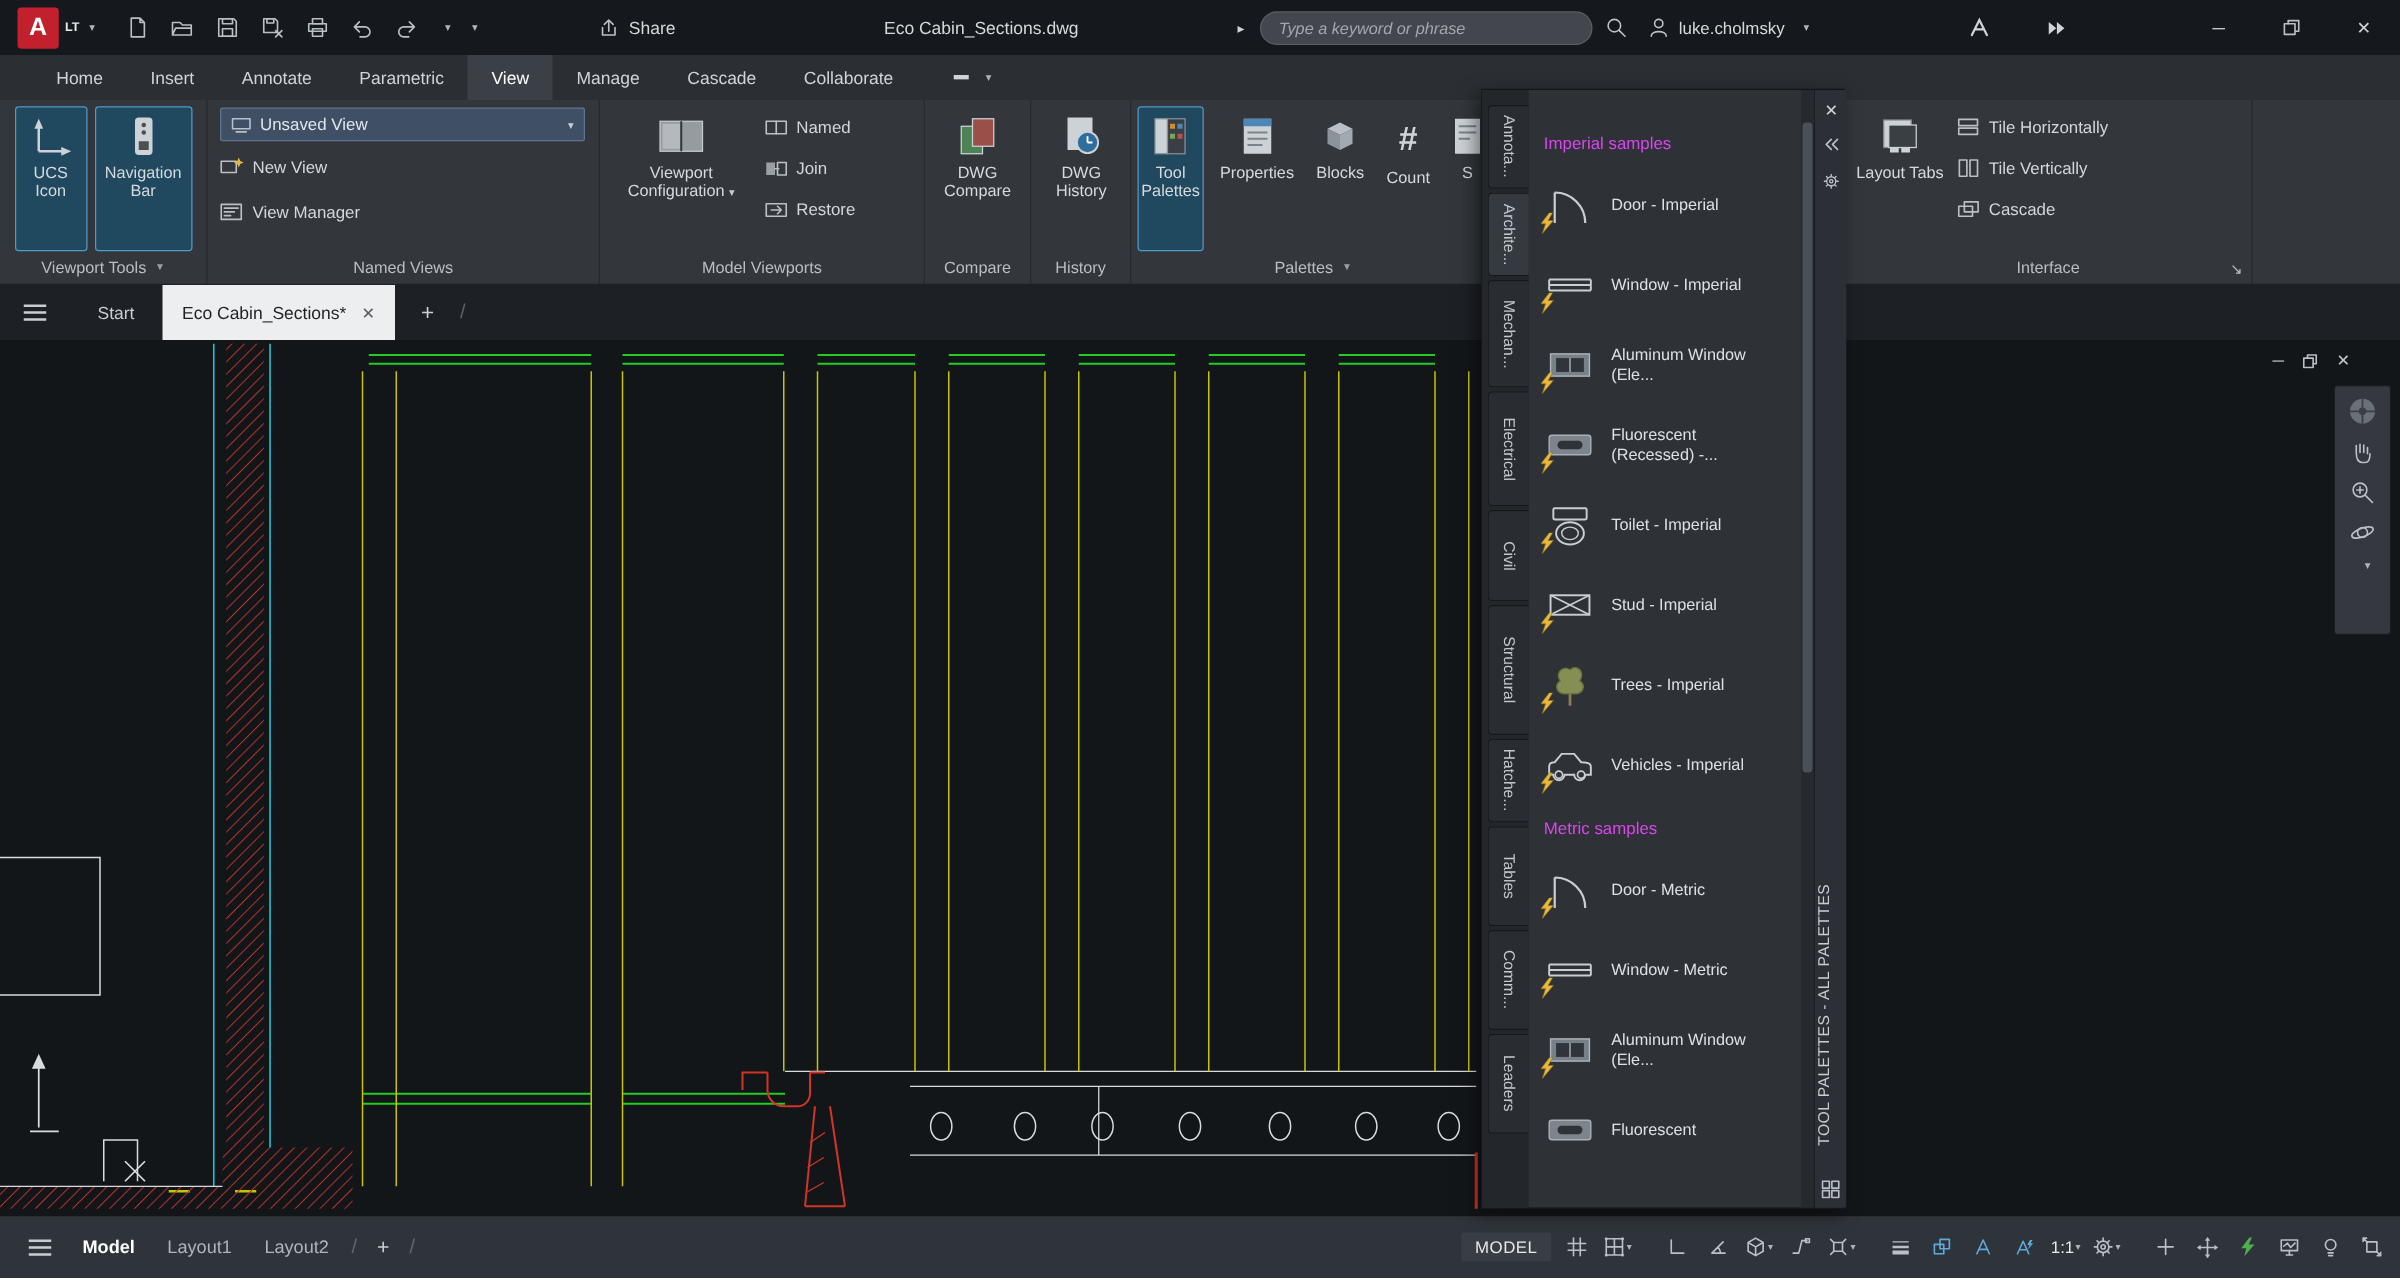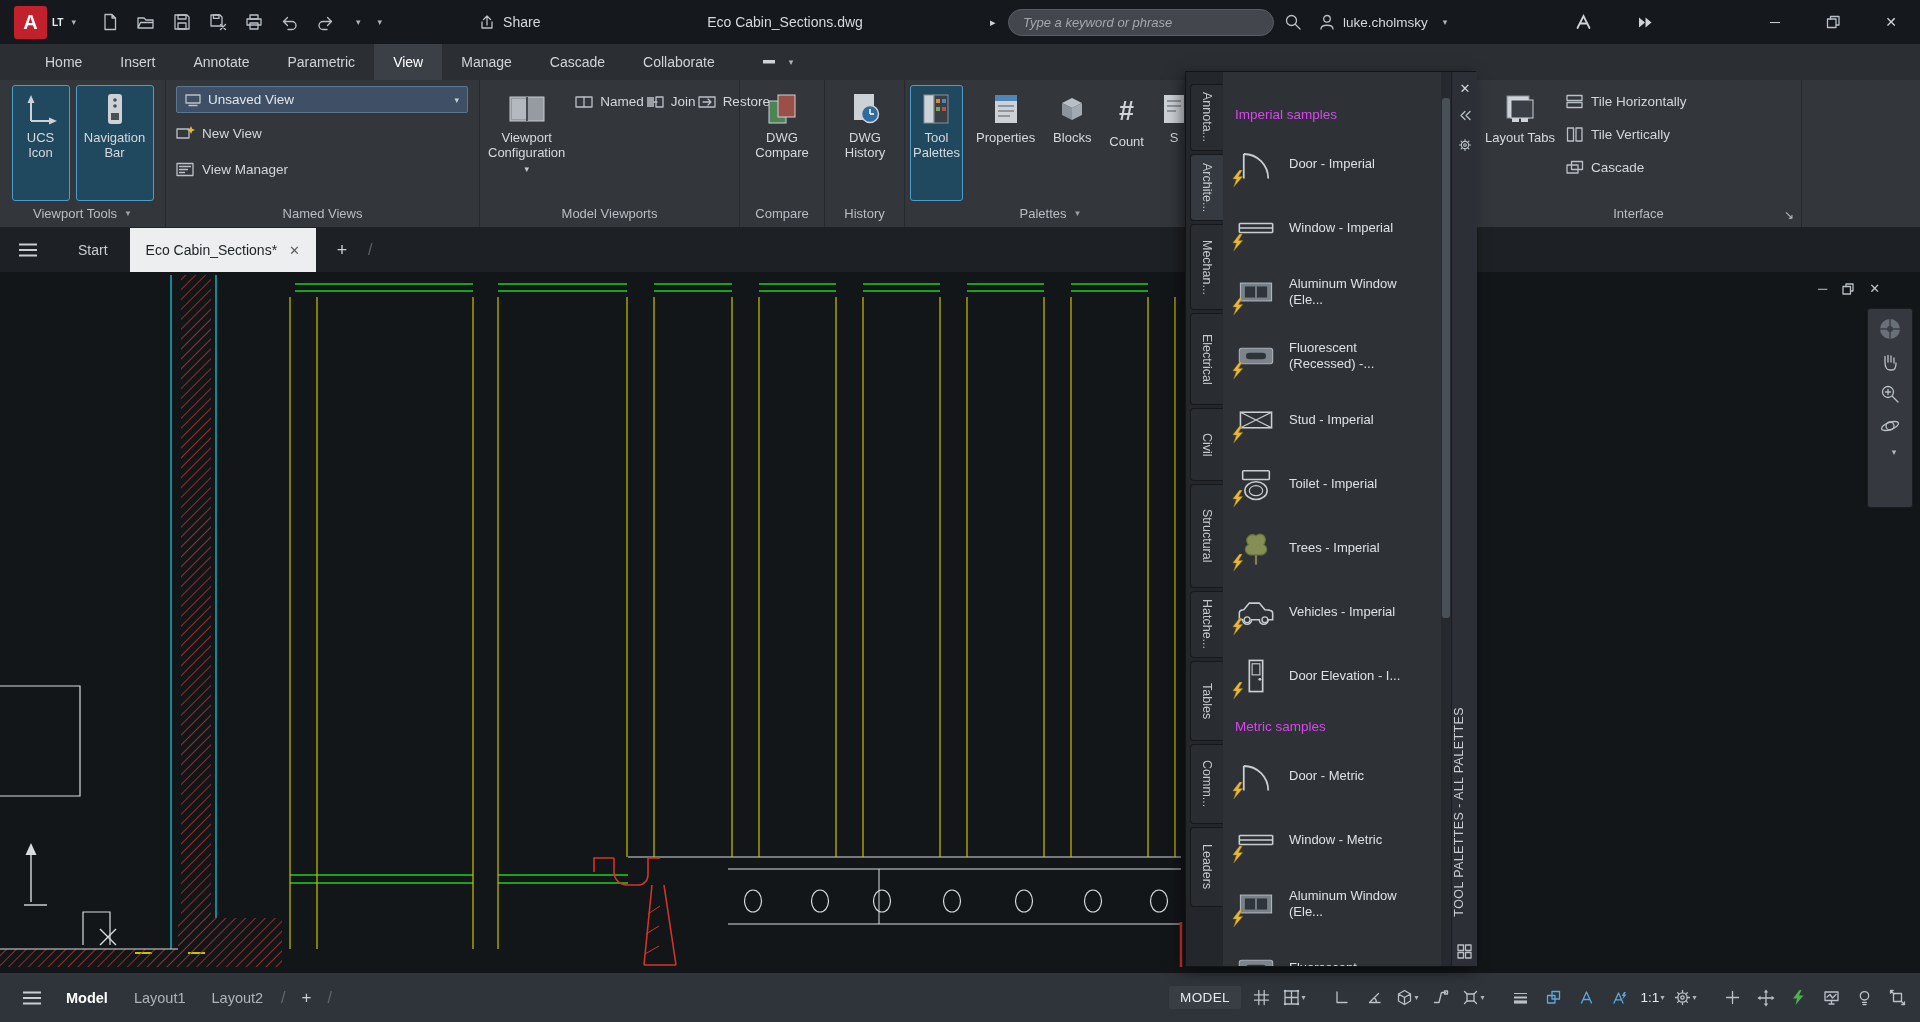--- a/index.html
+++ b/index.html
@@ -314,21 +314,21 @@
     <div class="rpanel" style="width:260px">
       <div class="rcont">
         <div class="rbig" style="width:118px">
           <svg width="40" height="36" viewBox="0 0 40 36">
               <rect x="3" y="6" width="34" height="24" fill="#959ba1" stroke="#c6cbd0"></rect>
               <rect x="5" y="8" width="14" height="20" fill="#b3b9bf"></rect>
               <path d="M20 6 V30" stroke="#33373c" stroke-width="1.6"></path>
             </svg>
           <span><span>Viewport Configuration</span> <span class="bigcaret">▾</span></span>
         </div>
-        <div style="display:flex;flex-direction:row;gap:2px">
+        <div style="display:flex;flex-direction:column;gap:2px">
           <div class="rrow">
             <svg width="18" height="17" viewBox="0 0 18 17">
                 <rect class="ist" x="1" y="4" width="16" height="10"></rect>
                 <path class="ist" d="M9 4 V14"></path>
               </svg>
             <span>Named</span>
           </div>
           <div class="rrow">
             <svg width="18" height="17" viewBox="0 0 18 17">
                 <rect x="1" y="4" width="7" height="10" fill="#9aa0a6"></rect>
@@ -793,71 +793,60 @@
             </svg>
             <svg class="pbolt" viewBox="0 0 10 16">
               <use href="#bolt"></use>
             </svg>
           </span>
         <span class="plabel">Fluorescent (Recessed) -...</span>
       </div>
       <div class="prow">
         <span class="picon">
             <svg class="main" width="40" height="40" viewBox="0 0 36 36">
+              <use href="#pi-toilet"></use>
+            </svg>
+            <svg class="pbolt" viewBox="0 0 10 16">
+              <use href="#bolt"></use>
+            </svg>
+          </span>
+        <span class="plabel">Toilet - Imperial</span>
+      </div>
+      <div class="prow">
+        <span class="picon">
+            <svg class="main" width="40" height="40" viewBox="0 0 36 36">
               <use href="#pi-stud"></use>
             </svg>
             <svg class="pbolt" viewBox="0 0 10 16">
               <use href="#bolt"></use>
             </svg>
           </span>
         <span class="plabel">Stud - Imperial</span>
       </div>
       <div class="prow">
         <span class="picon">
             <svg class="main" width="40" height="40" viewBox="0 0 36 36">
-              <use href="#pi-toilet"></use>
-            </svg>
-            <svg class="pbolt" viewBox="0 0 10 16">
-              <use href="#bolt"></use>
-            </svg>
-          </span>
-        <span class="plabel">Toilet - Imperial</span>
-      </div>
-      <div class="prow">
-        <span class="picon">
-            <svg class="main" width="40" height="40" viewBox="0 0 36 36">
               <use href="#pi-tree"></use>
             </svg>
             <svg class="pbolt" viewBox="0 0 10 16">
               <use href="#bolt"></use>
             </svg>
           </span>
         <span class="plabel">Trees - Imperial</span>
       </div>
       <div class="prow">
         <span class="picon">
             <svg class="main" width="40" height="40" viewBox="0 0 36 36">
               <use href="#pi-vehicle"></use>
             </svg>
             <svg class="pbolt" viewBox="0 0 10 16">
               <use href="#bolt"></use>
             </svg>
           </span>
         <span class="plabel">Vehicles - Imperial</span>
-      </div>
-      <div class="prow">
-        <span class="picon">
-            <svg class="main" width="40" height="40" viewBox="0 0 36 36">
-              <use href="#pi-doorelev"></use>
-            </svg>
-            <svg class="pbolt" viewBox="0 0 10 16">
-              <use href="#bolt"></use>
-            </svg>
-          </span>
-        <span class="plabel">Door Elevation - I...</span>
       </div>
 
       <div class="phead">Metric samples</div>
 
       <div class="prow">
         <span class="picon">
             <svg class="main" width="40" height="40" viewBox="0 0 36 36">
               <use href="#pi-door"></use>
             </svg>
             <svg class="pbolt" viewBox="0 0 10 16">

